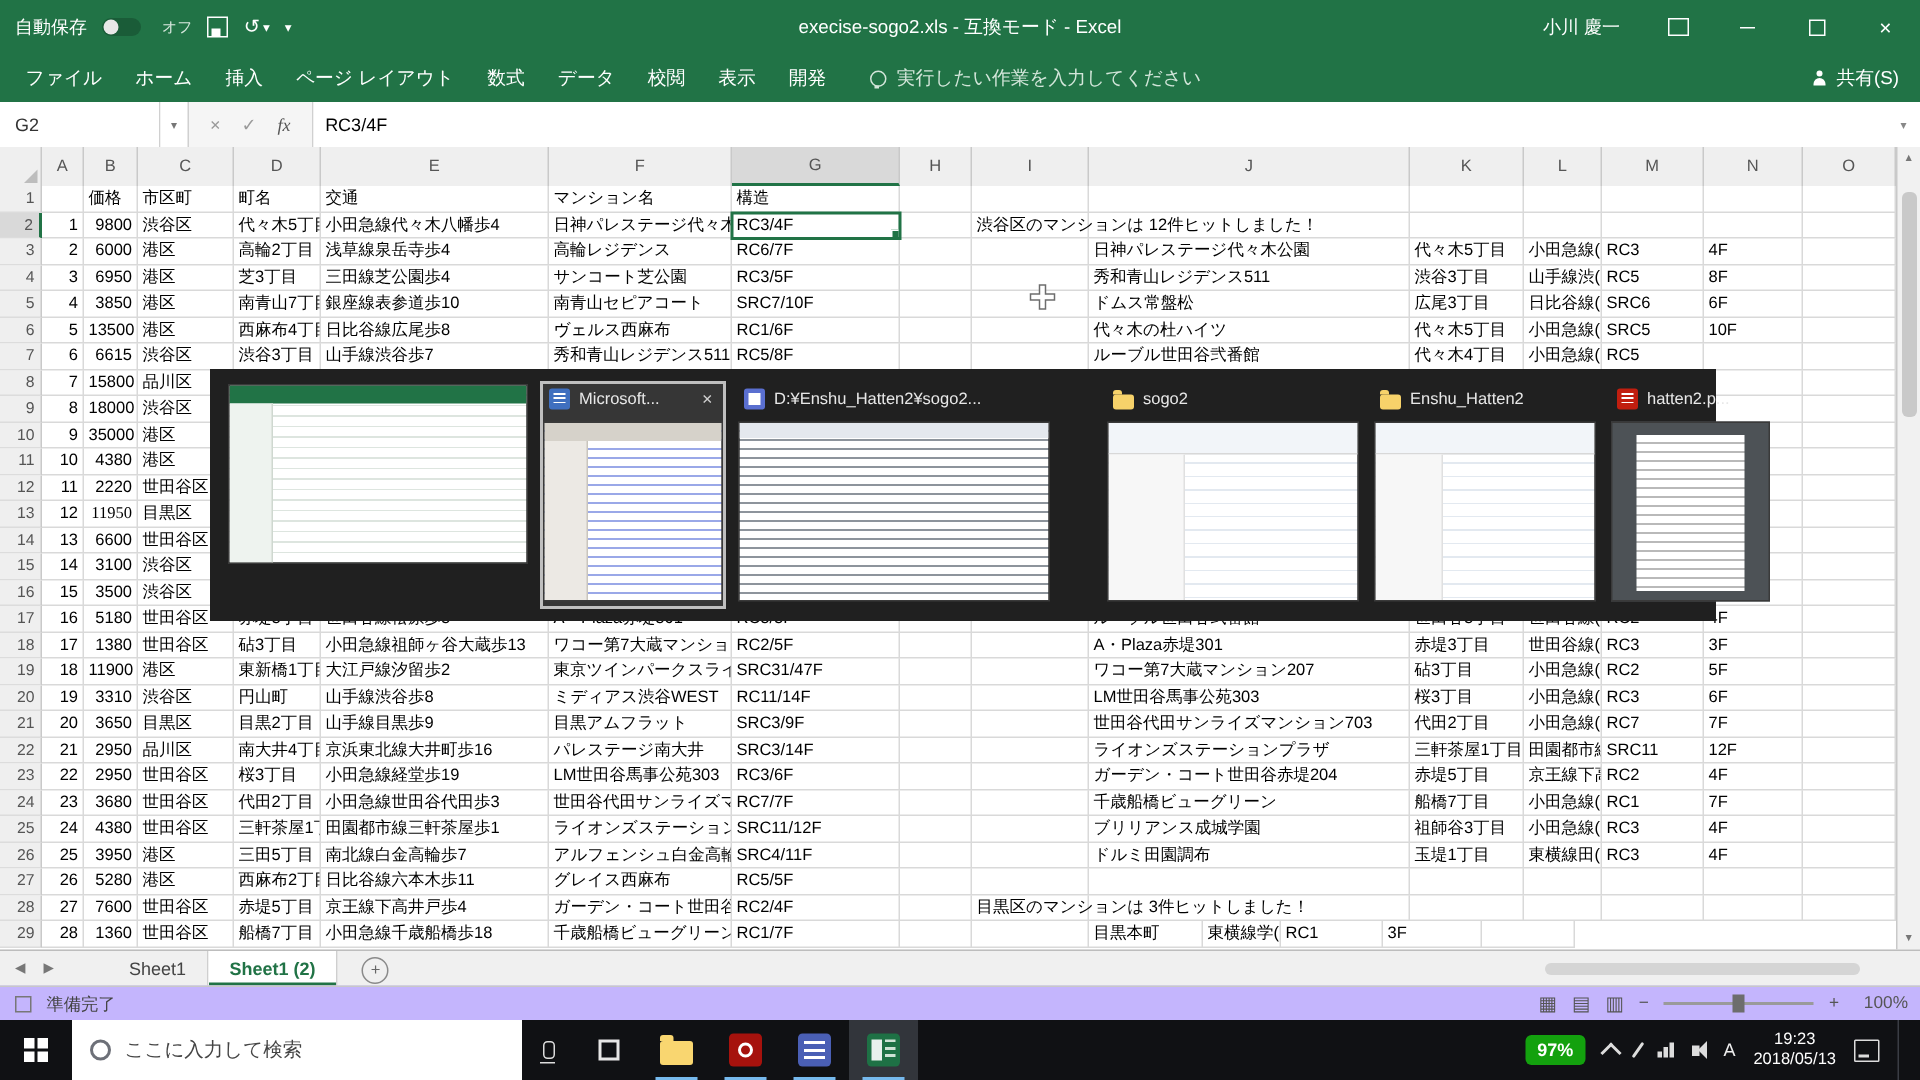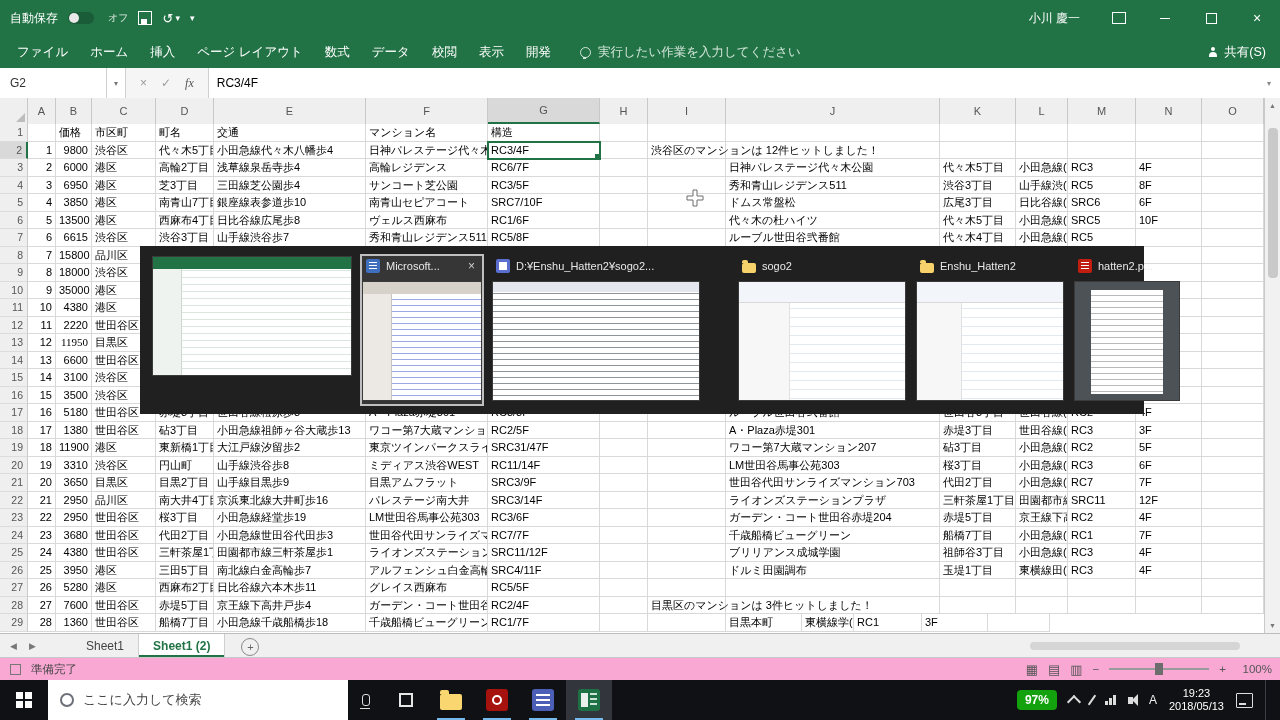--- a/index.html
+++ b/index.html
@@ -77,21 +77,21 @@
   .sheettabs{position:absolute;left:0;top:633px;width:1280px;height:24px;background:#f0f0f0;
              border-top:1px solid #bdbdbd;display:flex;align-items:stretch;font-size:12px;color:#444;box-sizing:border-box;}
   .tabnav{display:flex;align-items:center;gap:12px;padding:0 10px;color:#777;font-size:9px;width:52px;}
   .stab{padding:0 14px;display:flex;align-items:center;border-right:1px solid #cfcfcf;background:#f0f0f0;white-space:nowrap;}
   .stab.active{background:#fff;color:#217346;font-weight:bold;box-shadow:inset 0 -2px 0 #217346;}
   .addsheet{width:16px;height:16px;border:1px solid #8a8a8a;border-radius:50%;display:flex;align-items:center;justify-content:center;
             font-size:11px;color:#666;margin:4px 0 0 16px;}
   .hthumb{position:absolute;right:40px;top:8px;width:210px;height:8px;background:#d5d5d5;border-radius:4px;}
 
   
-  .statusbar{position:absolute;left:0;top:657px;width:1280px;height:23px;background:#f9a8d4;border-top:1px solid #c8c8c8;
+  .statusbar{position:absolute;left:0;top:657px;width:1280px;height:23px;background:#c4b5fd;border-top:1px solid #c8c8c8;
              display:flex;align-items:center;font-size:11.5px;color:#444;box-sizing:border-box;}
   .macro{width:9px;height:9px;border:1px solid #777;margin:0 10px 0 10px;}
   .sb-right{position:absolute;right:8px;display:flex;align-items:center;gap:10px;color:#555;}
   .viewic{font-size:13px;}
   .zoomtrack{width:100px;height:2px;background:#9a9a9a;position:relative;}
   .zoomtrack::before{content:"";position:absolute;left:50%;top:-3px;width:1px;height:8px;background:#9a9a9a;}
   .zoomhandle{position:absolute;left:46px;top:-5px;width:8px;height:12px;background:#6d6d6d;}
   .zoomlbl{width:36px;text-align:right;}
 
   
@@ -188,20 +188,21 @@
       <span>自動保存</span>
       <span class="toggle"></span>
       <span class="toggle-state">オフ</span>
       <span class="save-ic"></span>
       <span class="undo-wrap">
         <span>↺</span>
         <span class="qat-dd">▾</span>
       </span>
       <span class="qat-dd">▾</span>
     </div>
+    <div class="tb-title">execise-sogo2.xls - 互換モード - Excel</div>
     <div class="tb-right">
       <span class="tb-user">小川 慶一</span>
       <span class="ribbon-opt">
           <span></span>
         </span>
       <span class="wbtn">
           <span class="bar"></span>
         </span>
       <span class="wbtn">
           <span class="box"></span>

